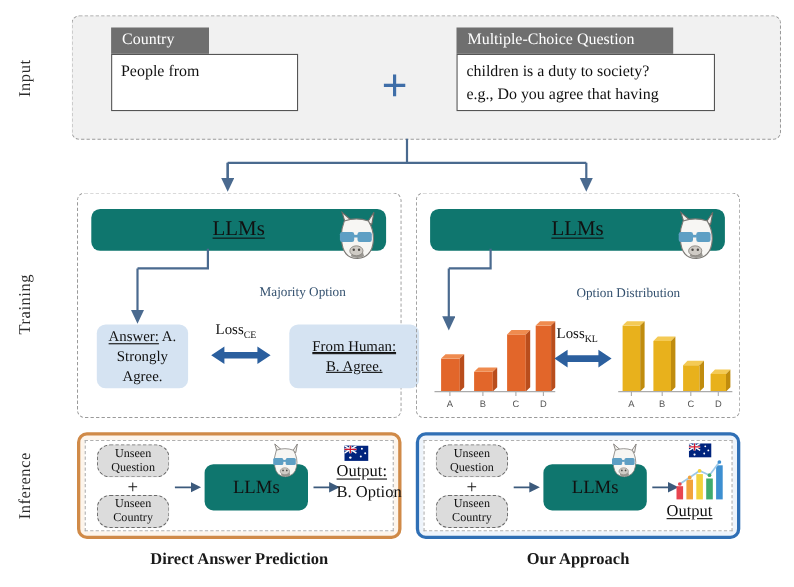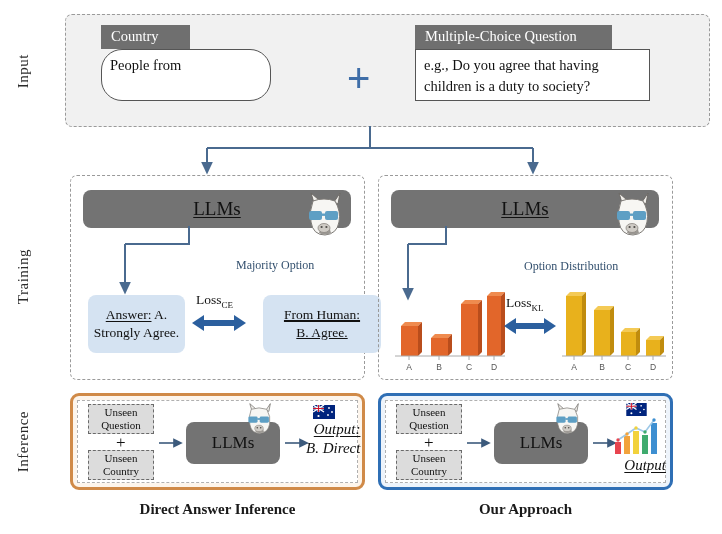--- a/index.html
+++ b/index.html
@@ -22,46 +22,46 @@
             font-family:"Liberation Serif",serif;font-size:14.5px;
             padding:3px 10px 3px 10px;box-sizing:border-box;white-space:nowrap;}
   .cardbody{position:absolute;background:#ffffff;border:1.1px solid #555;
             box-sizing:border-box;font-family:"Liberation Serif",serif;
             font-size:14.5px;line-height:1.42;padding:5px 8px;color:#111;}
 
   .plus{position:absolute;color:#3f6ea8;font-size:40px;line-height:1;
         font-family:"Liberation Sans",sans-serif;font-weight:400;}
 
   
-  .llm{position:absolute;background:#737373;border-radius:8px;box-sizing:border-box;
+  .llm{position:absolute;background:#0f766e;border-radius:8px;box-sizing:border-box;
        display:flex;align-items:center;justify-content:center;}
   .llm .lbl{font-family:"Liberation Serif",serif;font-size:19px;color:#111;
             text-decoration:underline;text-underline-offset:2px;}
   .llama{position:absolute;}
 
   
   .abox{position:absolute;background:#d5e3f2;border-radius:8px;box-sizing:border-box;
         display:flex;align-items:center;justify-content:center;text-align:center;
         font-family:"Liberation Serif",serif;font-size:13.5px;line-height:1.32;color:#111;padding:3px;}
   .u{text-decoration:underline;text-underline-offset:1.5px;}
 
   .sectlabel{position:absolute;font-family:"Liberation Serif",serif;font-size:12px;color:#33506e;white-space:nowrap;}
 
   .losslab{position:absolute;font-family:"Liberation Serif",serif;font-size:13.5px;color:#111;white-space:nowrap;}
   .losslab sub{font-size:9px;}
 
   
   .infouter{position:absolute;box-sizing:border-box;border-radius:9px;}
   .infinner{position:absolute;box-sizing:border-box;background:#fff;}
-  .greybox{position:absolute;background:#dcdcdc;border:1.3px dashed #6a6a6a;border-radius:0;
+  .greybox{position:absolute;background:#dcdcdc;border:1.3px dashed #6a6a6a;border-radius:12px;
            box-sizing:border-box;display:flex;align-items:center;justify-content:center;text-align:center;
            font-family:"Liberation Serif",serif;font-size:11px;line-height:1.2;color:#111;}
   .plussm{position:absolute;font-family:"Liberation Serif",serif;font-size:17px;color:#111;}
-  .outtxt{position:absolute;text-align:right;font-family:"Liberation Serif",serif;
-          font-size:15px;line-height:1.25;color:#111;white-space:nowrap;font-style:italic;}
+  .outtxt{position:absolute;text-align:left;font-family:"Liberation Serif",serif;
+          font-size:15px;line-height:1.25;color:#111;white-space:nowrap;}
   .caption{position:absolute;text-align:center;font-family:"Liberation Serif",serif;
            font-size:15px;font-weight:bold;color:#1a1a1a;white-space:nowrap;}
 
   .tick{position:absolute;font-family:"Liberation Sans",sans-serif;font-size:8.5px;color:#555;text-align:center;}
 </style>
 </head>
 <body>
 
 <div class="rail" style="top:12px;height:118px;">
   <span>Input</span>
@@ -69,30 +69,30 @@
 <div class="rail" style="top:172px;height:210px;">
   <span>Training</span>
 </div>
 <div class="rail" style="top:392px;height:100px;">
   <span>Inference</span>
 </div>
 
 <div class="dashbox inputbox" style="left:65px;top:14px;width:645px;height:113px;"></div>
 
 <div class="cardhead" style="left:101px;top:25px;width:89px;height:24px;">Country</div>
-<div class="cardbody" style="left:101px;top:49px;width:170px;height:52px;border-radius:21px;">
+<div class="cardbody" style="left:101px;top:49px;width:170px;height:52px;">
   <div>People from</div>
 </div>
 
 <div class="plus" style="left:347px;top:58px;">+</div>
 
 <div class="cardhead" style="left:415px;top:25px;width:197px;height:24px;">Multiple-Choice Question</div>
 <div class="cardbody" style="left:415px;top:49px;width:235px;height:52px;">
+  <div>children is a duty to society?</div>
   <div>e.g., Do you agree that having</div>
-  <div>children is a duty to society?</div>
 </div>
 
 <svg class="abs" style="left:150px;top:126px;width:440px;height:52px;" viewBox="0 0 440 52">
   <defs>
     <marker id="ar1" markerWidth="7" markerHeight="7" refX="3.2" refY="3" orient="auto">
       <path d="M0,0 L6.4,3 L0,6 z" fill="#4a6a8f"></path>
     </marker>
   </defs>
   <path d="M220,0 L220,22 M57,22 L383,22 M57,22 L57,40" fill="none" stroke="#4a6a8f" stroke-width="2"></path>
   <line x1="57" y1="22" x2="57" y2="42" stroke="#4a6a8f" stroke-width="2" marker-end="url(#ar1)"></line>
@@ -122,21 +122,21 @@
       <marker id="ar2" markerWidth="7" markerHeight="7" refX="3.2" refY="3" orient="auto">
     <path d="M0,0 L6.4,3 L0,6 z" fill="#4a6a8f"></path>
       </marker>
     </defs>
   <path d="M93,0 L93,18 L29,18" fill="none" stroke="#4a6a8f" stroke-width="2"></path>
   <line x1="29" y1="18" x2="29" y2="62" stroke="#4a6a8f" stroke-width="2" marker-end="url(#ar2)"></line>
 </svg>
 
 <div class="sectlabel" style="left:236px;top:258px;">Majority Option</div>
 
-<div class="abox" style="left:88px;top:295px;width:97px;height:58px;">
+<div class="abox" style="left:88px;top:295px;width:83px;height:58px;">
   <div>
     <span class="u">Answer:</span><span> A.</span><br>
     <span>Strongly Agree.</span>
   </div>
 </div>
 
 <div class="losslab" style="left:196px;top:292px;">
   <span>Loss</span><sub>CE</sub>
 </div>
 <svg class="abs" style="left:190px;top:312px;width:58px;height:22px;" viewBox="0 0 58 22">
@@ -285,24 +285,24 @@
   <path d="M0,0 L11,7 M11,0 L0,7" stroke="#fff" stroke-width="1.4"></path>
   <path d="M5.5,0 v7 M0,3.5 h11" stroke="#fff" stroke-width="2.2"></path>
   <path d="M5.5,0 v7 M0,3.5 h11" stroke="#cf142b" stroke-width="1.1"></path>
   <circle cx="5.5" cy="11" r="1.1" fill="#fff"></circle>
   <circle cx="16" cy="3" r="0.9" fill="#fff"></circle>
   <circle cx="19" cy="7" r="0.9" fill="#fff"></circle>
   <circle cx="15" cy="10" r="0.9" fill="#fff"></circle>
 </svg>
 <div class="outtxt" style="left:306px;top:420px;">
   <span class="u">Output:</span><br>
-  <span>B. Direct</span>
-</div>
-
-<div class="caption" style="left:70px;top:501px;width:295px;">Direct Answer Inference</div>
+  <span>B. Option</span>
+</div>
+
+<div class="caption" style="left:70px;top:501px;width:295px;">Direct Answer Prediction</div>
 
 <div class="infouter" style="left:378px;top:393px;width:295px;height:97px;border:3px solid #2f6fb5;background:#eef4fb;"></div>
 <div class="infinner" style="left:385px;top:400px;width:281px;height:83px;border:1.3px dashed #b0b0b0;"></div>
 
 <div class="greybox" style="left:396px;top:404px;width:66px;height:30px;">
   <div><span>Unseen</span><br><span>Question</span></div>
 </div>
 <div class="plussm" style="left:424px;top:433px;">+</div>
 <div class="greybox" style="left:396px;top:450px;width:66px;height:30px;">
   <div><span>Unseen</span><br><span>Country</span></div>

